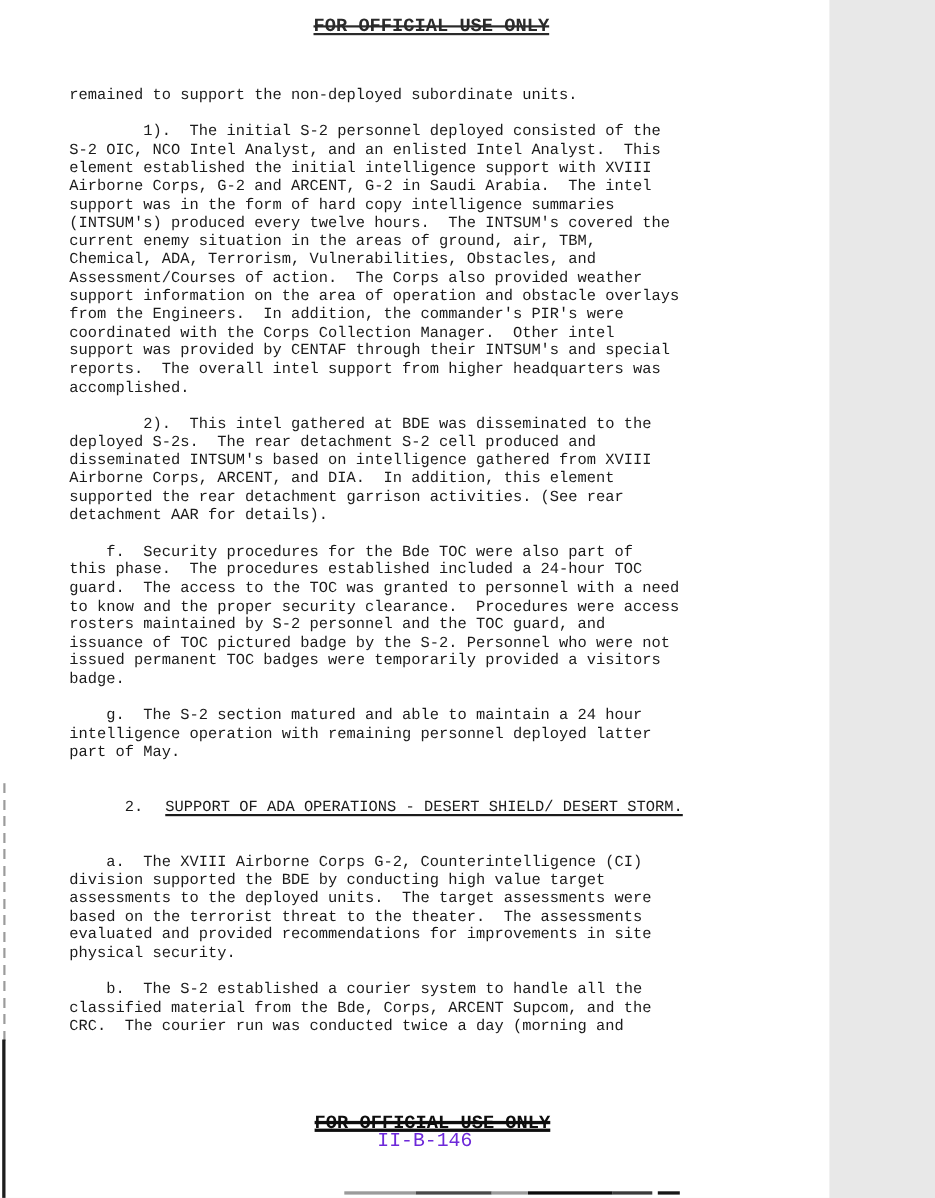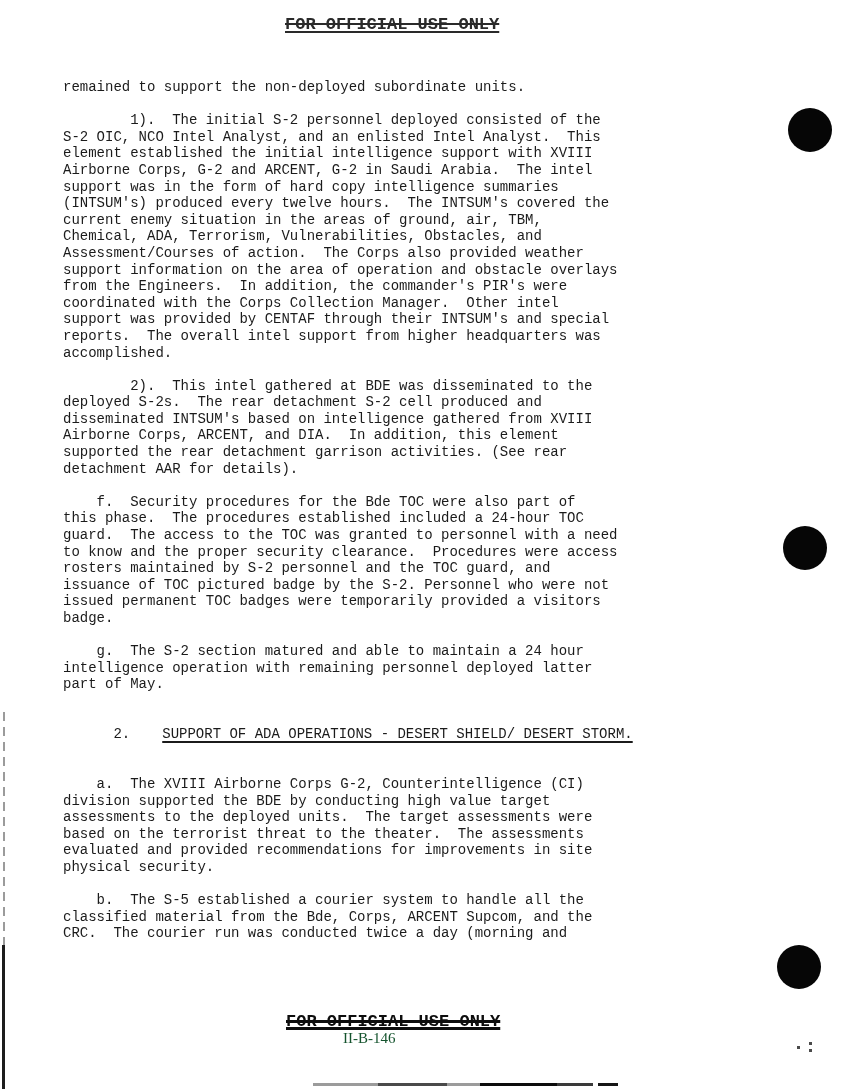--- a/index.html
+++ b/index.html
@@ -1,18 +1,18 @@
 <!DOCTYPE html>
 <html><head>
 <meta charset="utf-8">
 <style>
   html,body { margin:0; padding:0; background:#e8e8e8; }
   .page {
     position:relative;
-    width:850px; height:1089px;
+    width:754px; height:1089px;
     background:#ffffff;
     font-family:"Liberation Mono","DejaVu Sans Mono",monospace;
     color:#1b1b1b;
     overflow:hidden;
   }
   pre, .pre {
     margin:0;
     font:inherit;
     white-space:pre;
   }
@@ -32,36 +32,35 @@
   }
   .banner.bottom {
     left:286px; top:1012px;
     color:#0d0d0d;
     text-decoration-thickness:3px;
     text-underline-offset:1px;
   }
   .page-number {
     position:absolute;
     left:343px; top:1028px;
-    font-size:15px; line-height:20px;
-    color:#14532d;
-    font-family:Liberation Serif, serif;
+    font-size:18px; line-height:20px;
+    color:#6d28d9;
   }
   .body-text {
     position:absolute;
     left:63px; top:79px;
     font-size:14px;
     line-height:16.6px;
     letter-spacing:0px;
   }
   .block { margin:0 0 16.6px 0; }
   .heading-number { display:inline-block; }
   .heading-title {
     display:inline-block;
-    margin-left:32px;
+    margin-left:20px;
     text-decoration:underline;
     text-decoration-thickness:1.5px;
     text-underline-offset:3px;
   }
   .hole-punch {
     position:absolute;
     width:44px; height:44px;
     border-radius:50%;
     background:#060606;
   }
@@ -140,21 +139,21 @@
       <span class="heading-number">2.</span><span class="heading-title">SUPPORT OF ADA OPERATIONS - DESERT SHIELD/ DESERT STORM.</span>
     </div>
 
     <pre class="block">    a.  The XVIII Airborne Corps G-2, Counterintelligence (CI)
 division supported the BDE by conducting high value target
 assessments to the deployed units.  The target assessments were
 based on the terrorist threat to the theater.  The assessments
 evaluated and provided recommendations for improvements in site
 physical security.</pre>
 
-    <pre class="block">    b.  The S-5 established a courier system to handle all the
+    <pre class="block">    b.  The S-2 established a courier system to handle all the
 classified material from the Bde, Corps, ARCENT Supcom, and the
 CRC.  The courier run was conducted twice a day (morning and</pre>
   </div>
 
   <div class="banner bottom">FOR OFFICIAL USE ONLY</div>
 
   <div class="page-number">II-B-146</div>
 
   <div class="hole-punch hp-1"></div>
   <div class="hole-punch hp-2"></div>

